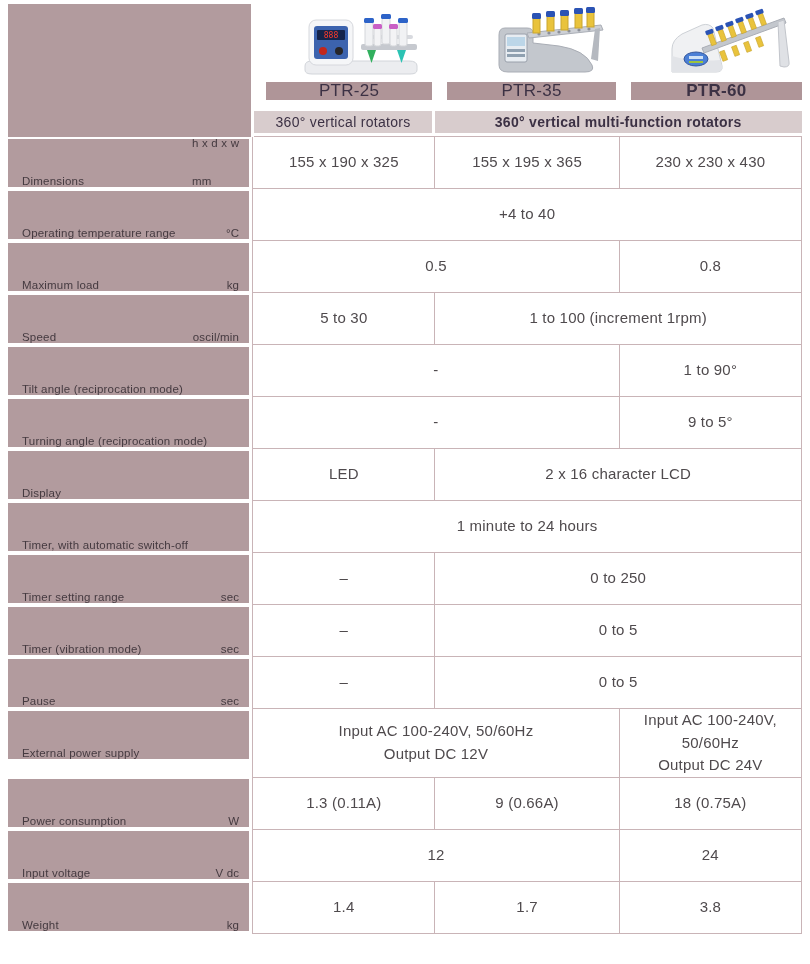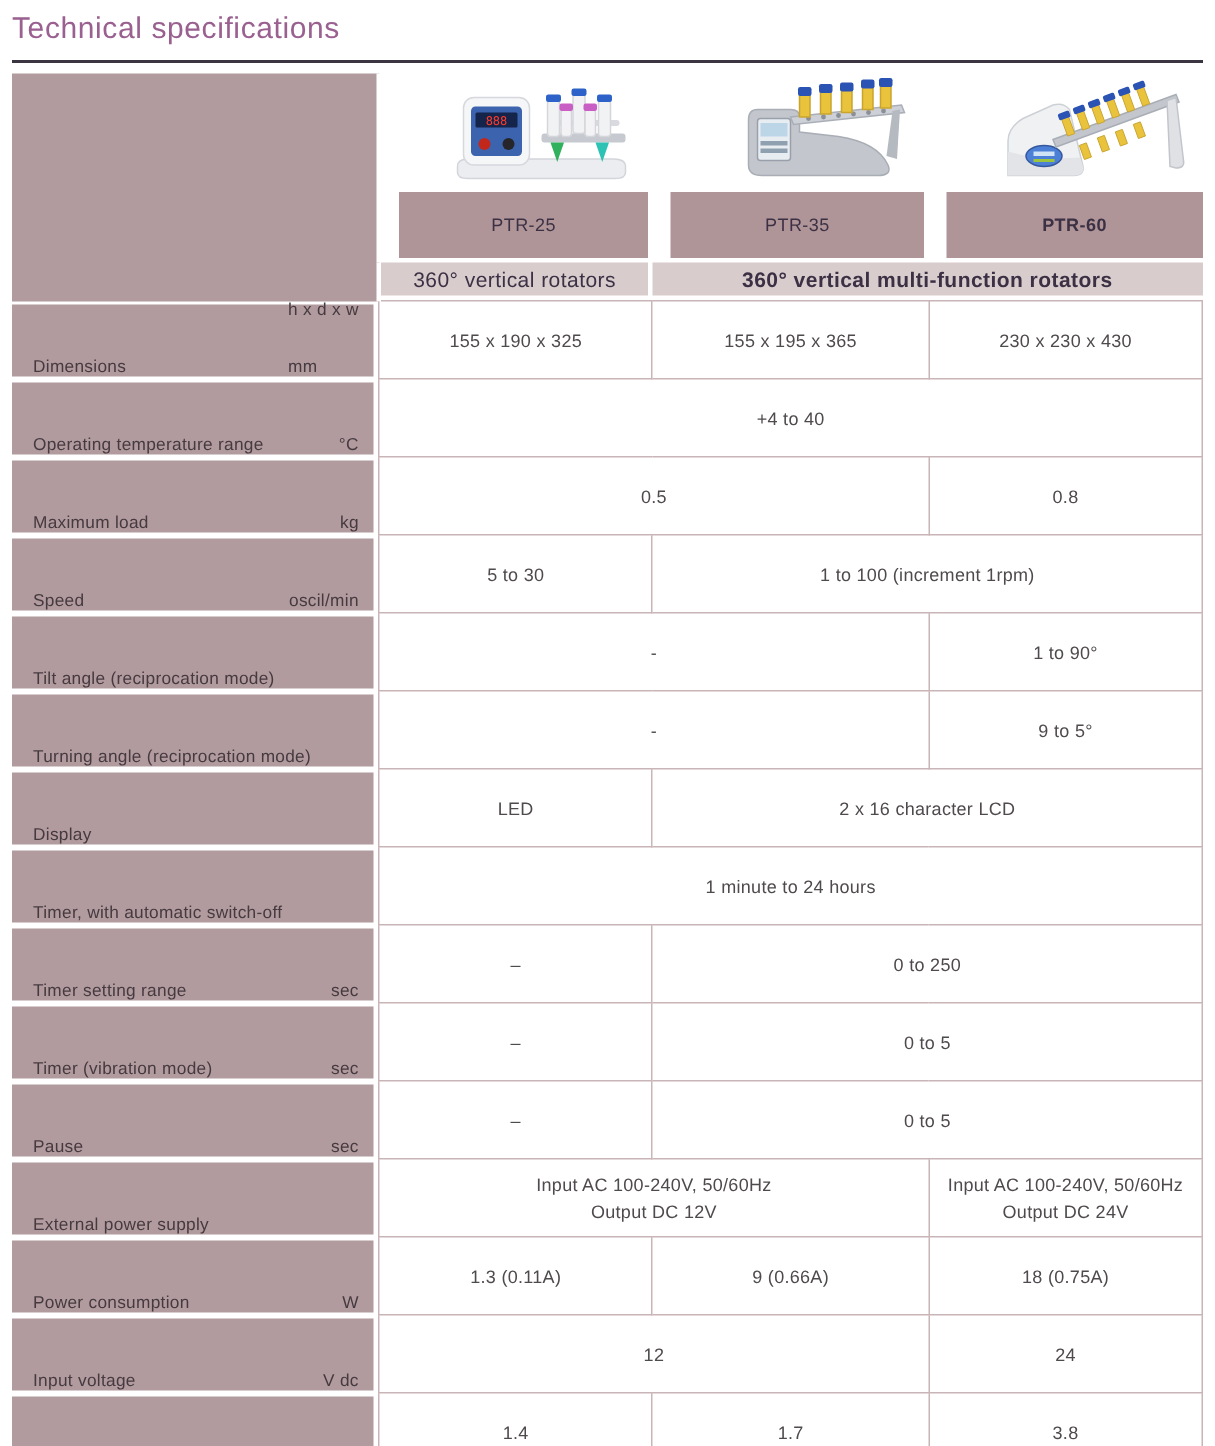--- a/index.html
+++ b/index.html
@@ -18,36 +18,33 @@
   .page{width:810px;padding:4px 8px;}
   .title-wrap{border-bottom:2px solid var(--rule);margin-bottom:7px;}
   .page-title{font-size:20px;font-weight:400;color:var(--accent);margin:4px 0 9px 0;letter-spacing:.4px;}
   table.spec-table{border-collapse:collapse;table-layout:fixed;width:794px;}
   td{padding:0;}
   .topleft{background:var(--mauve);border-right:3px solid #fff;}
   .img-td{height:77px;text-align:right;vertical-align:middle;background:#fff;}
   .name-row td{height:29px;vertical-align:top;}
   .cat-row td{height:25px;vertical-align:top;}
   .pill{display:flex;align-items:center;justify-content:center;letter-spacing:.3px;}
-  .pill.head{height:44px;margin:0 3px 3px 12px;background:var(--header);font-size:12px;color:var(--headertext);}
+  .pill.head{height:18px;margin:0 3px 3px 12px;background:var(--header);font-size:17px;color:var(--headertext);}
   .pill.sub{height:22px;margin:0 3px 3px 0;background:var(--sub);font-size:14px;color:var(--headertext);}
   .name-row td:last-child .pill,.cat-row td:last-child .pill{margin-right:0;font-weight:bold;}
   tr.spec-row{height:52px;}
   .label-td{vertical-align:top;}
   .label-pill{height:48px;margin:2px 3px 0 0;background:var(--mauve);display:flex;align-items:flex-end;justify-content:space-between;padding:0 10px 0 14px;font-size:11.5px;color:var(--labeltext);letter-spacing:.2px;}
   .units{display:flex;gap:26px;flex-direction:column;}
-  .data-td{border:1px solid var(--border);background:#fff;text-align:center;vertical-align:middle;font-size:12px;color:var(--datatext);white-space:pre-line;line-height:1.5;letter-spacing:.2px;}
+  .data-td{border:1px solid var(--border);background:#fff;text-align:center;vertical-align:middle;font-size:15px;color:var(--datatext);white-space:pre-line;line-height:1.5;letter-spacing:.2px;}
 </style>
 </head>
 <body>
 
 <div class="page">
-  <div class="title-wrap">
-    <div class="page-title">Technical specifications</div>
-  </div>
 
   <table class="spec-table">
     <colgroup>
       <col style="width:243px">
         <col style="width:181px">
         <col style="width:183px">
         <col style="width:181px">
     </colgroup>
     <tbody id="spec-body">
       <tr>

